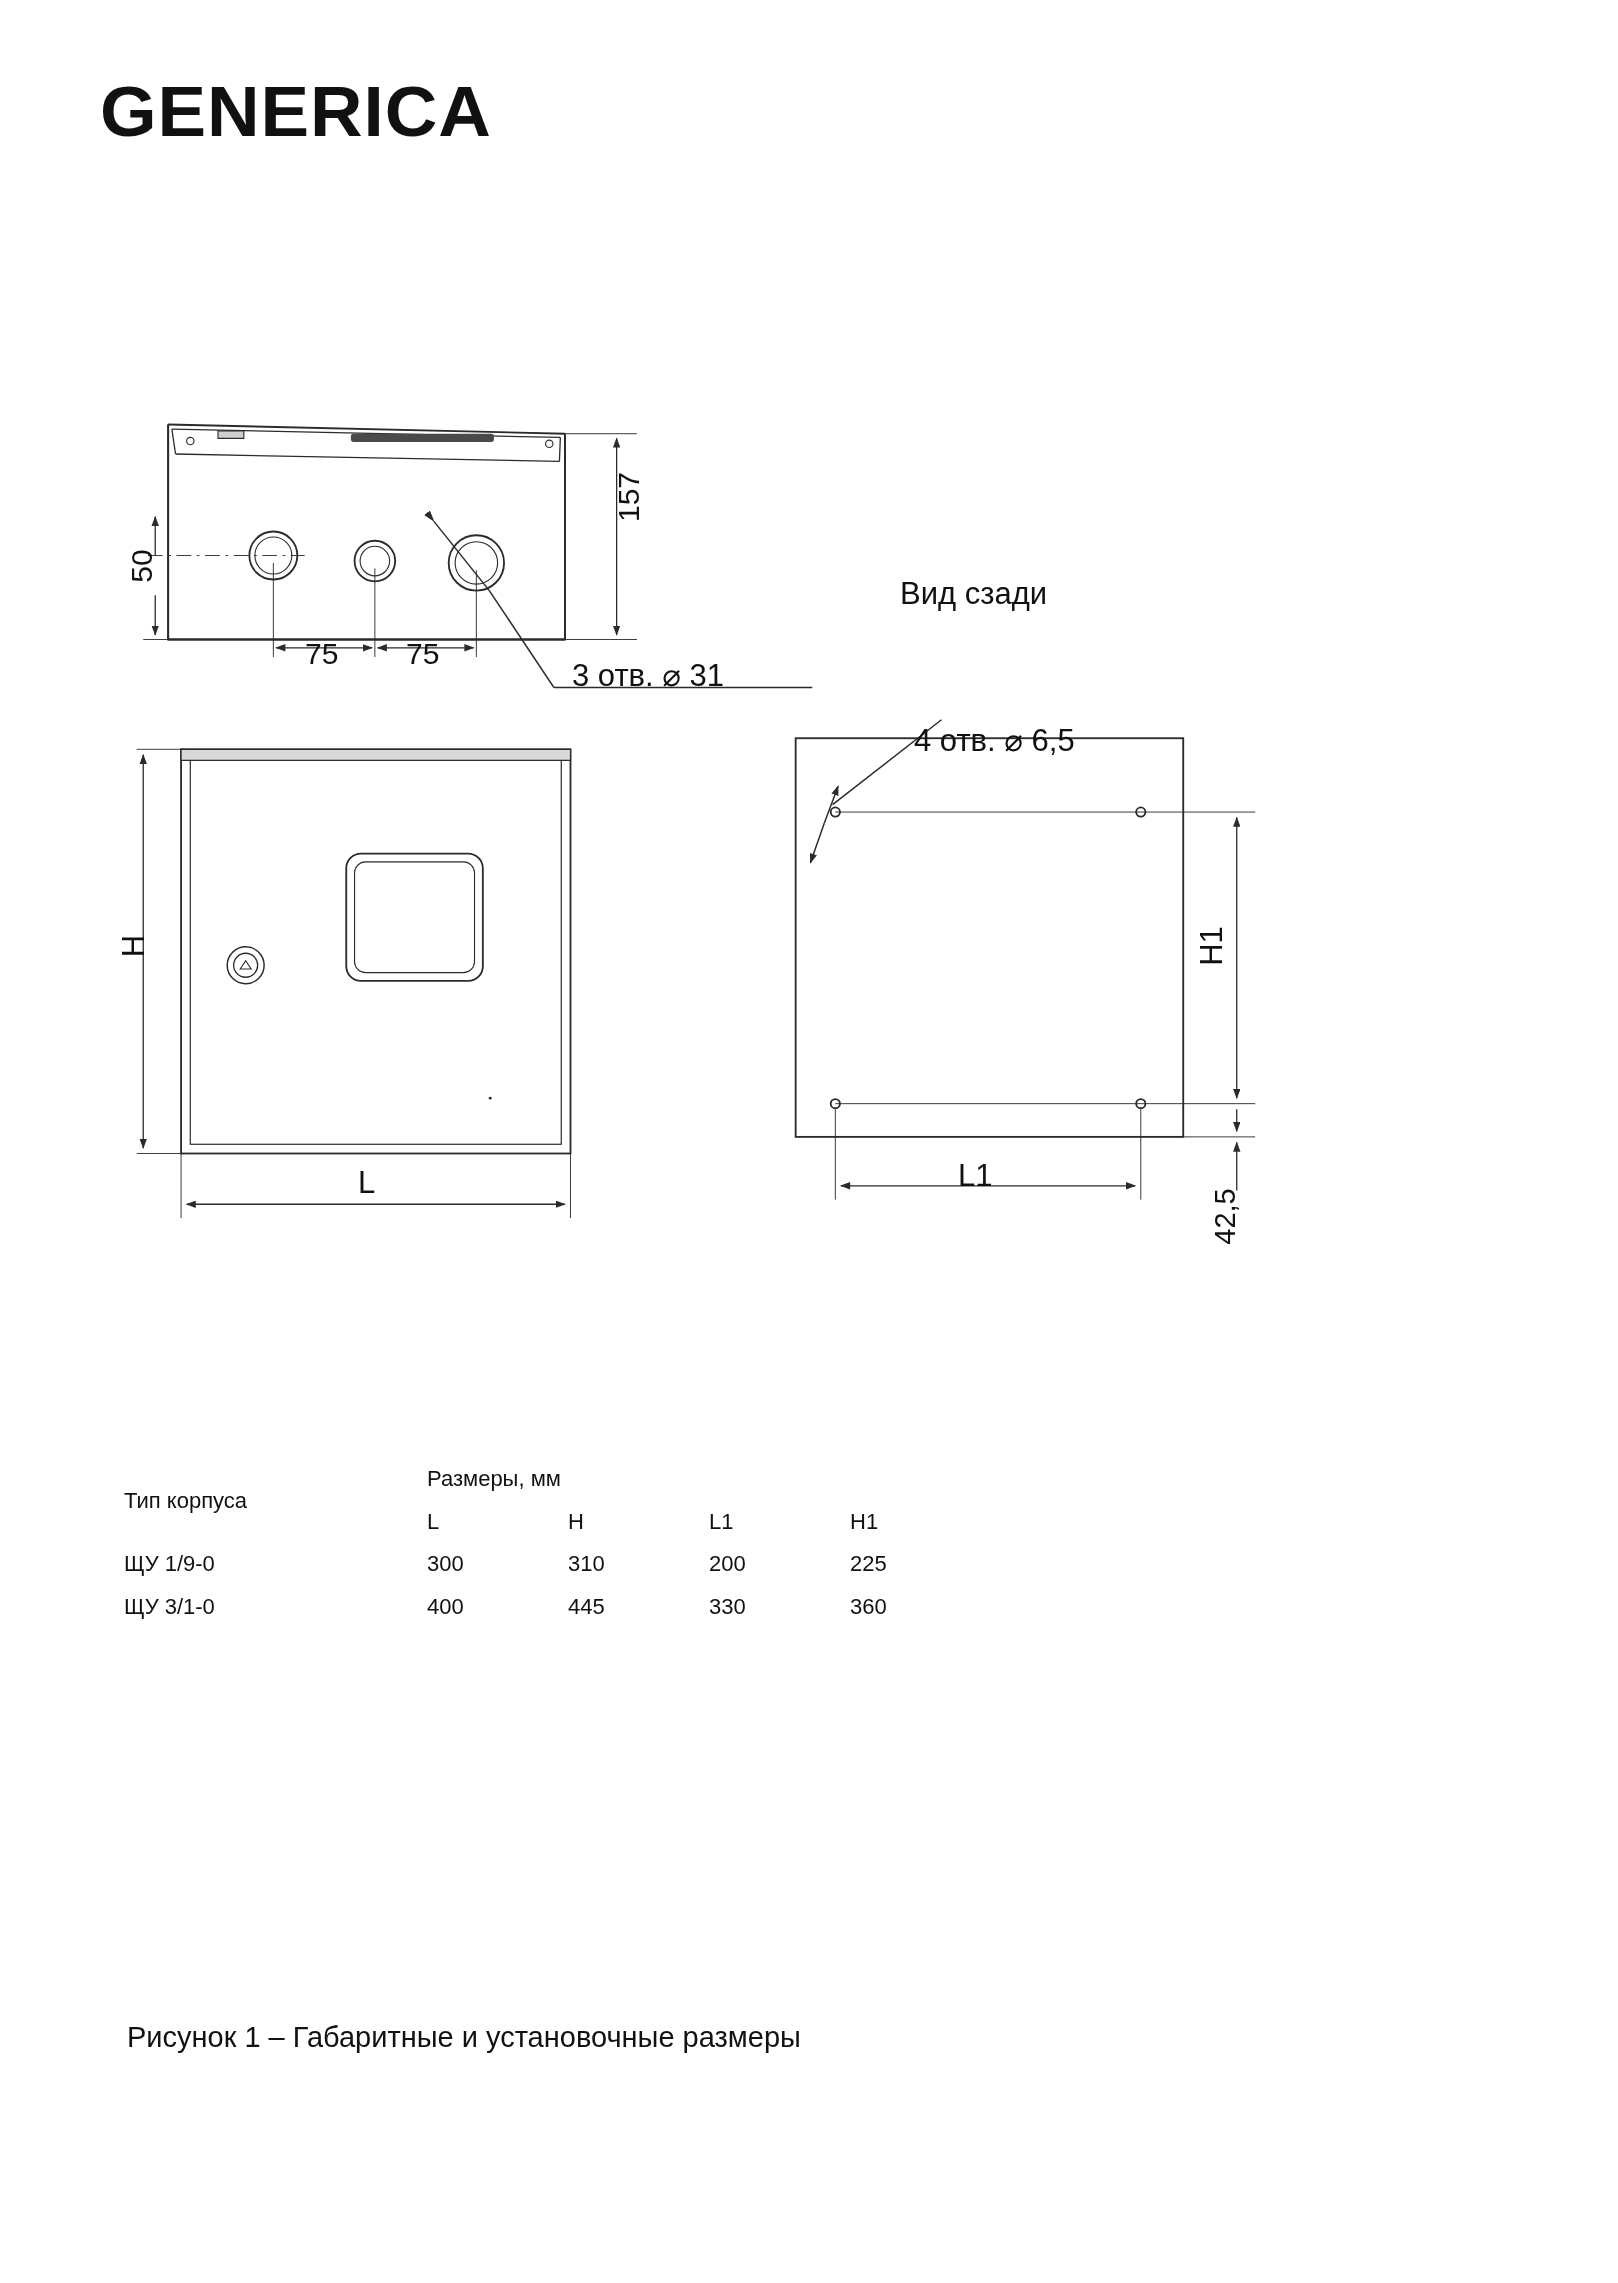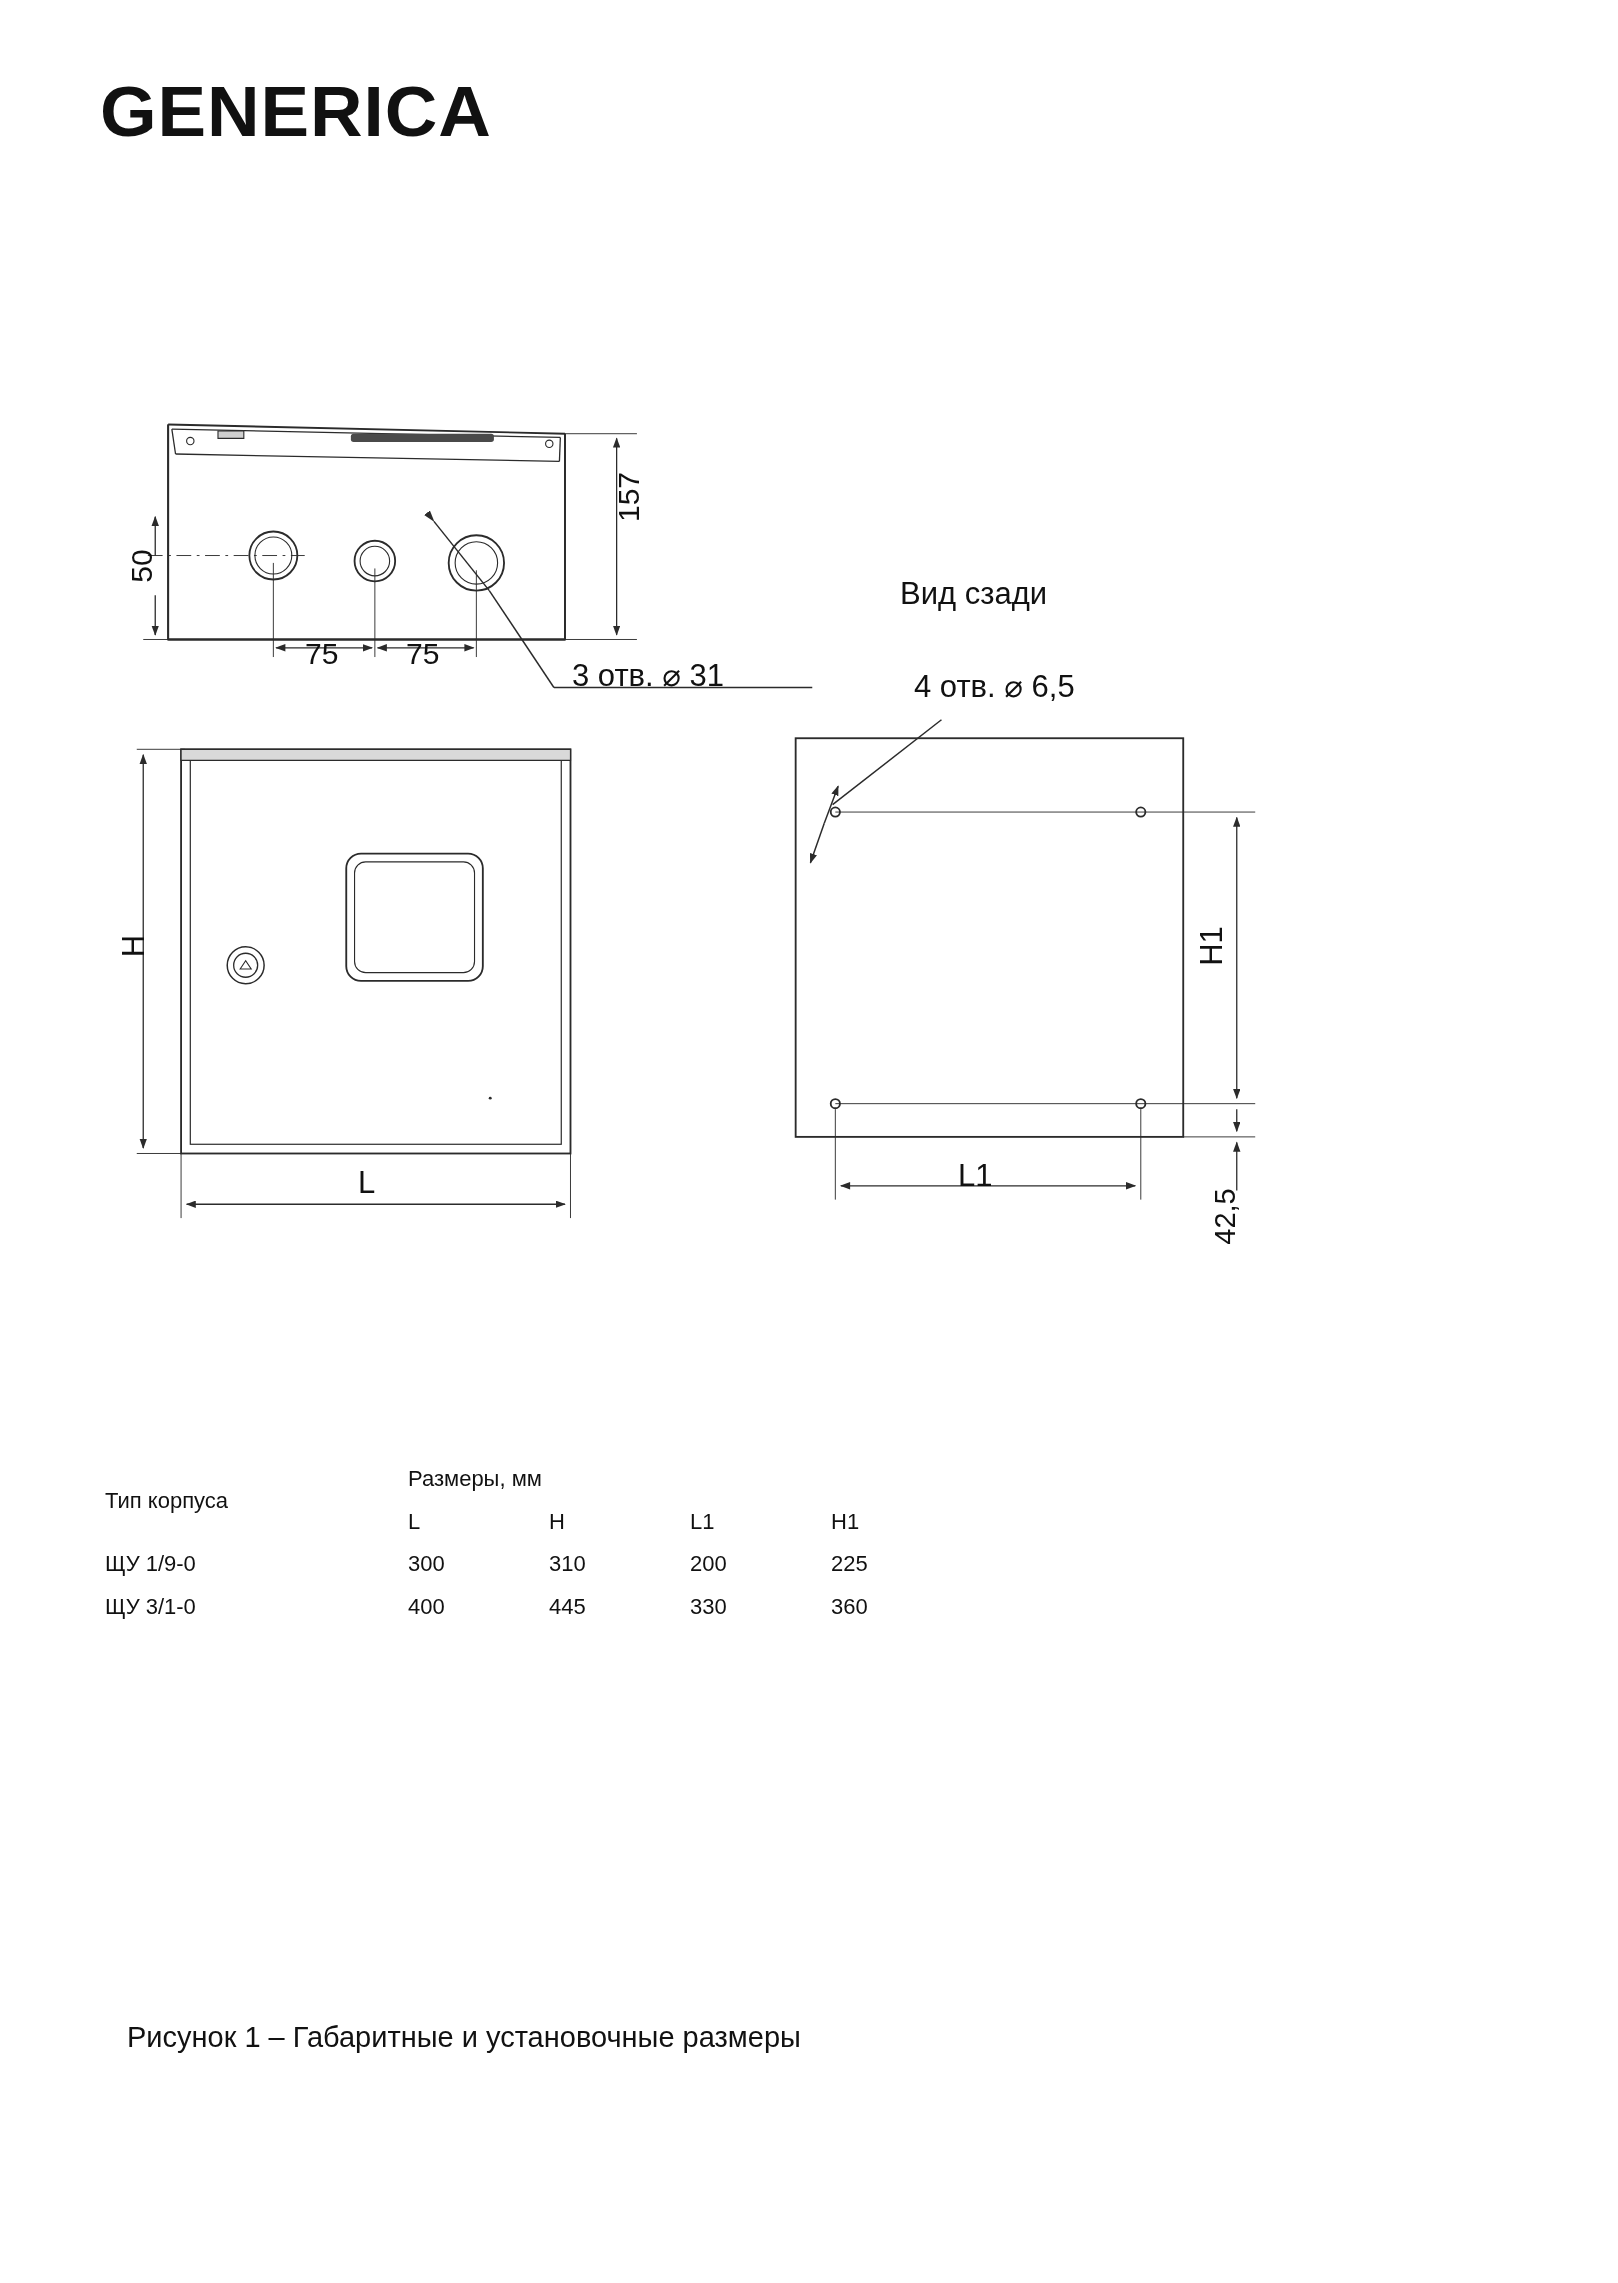--- a/index.html
+++ b/index.html
@@ -47,21 +47,21 @@
     font-family: "Liberation Sans", sans-serif;
     color: #111111;
     white-space: nowrap;
   }
   .lbl-lg { font-size: 30px; }
   .rot90 { transform: rotate(-90deg); transform-origin: center center; }
 
   
   .spec-table {
     position: absolute;
-    left: 92px;
+    left: 111px;
     top: 1458px;
     border-collapse: collapse;
     font-size: 22px;
     color: #111111;
   }
   .spec-table td, .spec-table th {
     font-weight: normal;
     text-align: left;
     vertical-align: middle;
     padding: 8.3px 13px;
@@ -227,21 +227,21 @@
 <div class="lbl lbl-lg rot90" style="left:100px; top:549px; width:83px; text-align:center;">50</div>
 
 <div class="lbl lbl-lg" style="left:305px; top:637px;">75</div>
 
 <div class="lbl lbl-lg" style="left:406px; top:637px;">75</div>
 
 <div class="lbl lbl-lg" style="left:572px; top:657px; font-size:31px;text-align:center;">3 отв.  ⌀ 31</div>
 
 <div class="lbl lbl-lg" style="left:900px; top:576px; font-size:31px;">Вид сзади</div>
 
-<div class="lbl lbl-lg" style="left:914px; top:668px; font-size:31px;">4 отв.  ⌀ 6,5</div>
+<div class="lbl lbl-lg" style="left:914px; top:722px; font-size:31px;">4 отв.  ⌀ 6,5</div>
 
 <div class="lbl lbl-lg rot90" style="left:92px; top:928px; width:83px; text-align:center; font-size:31px;">H</div>
 
 <div class="lbl lbl-lg" style="left:358px; top:1165px; font-size:31px;">L</div>
 
 <div class="lbl lbl-lg rot90" style="left:1170px; top:928px; width:83px; text-align:center; font-size:31px;">H1</div>
 
 <div class="lbl lbl-lg" style="left:958px; top:1158px; font-size:31px;">L1</div>
 
 <div class="lbl lbl-lg rot90" style="left:1170px; top:1200px; width:111px; text-align:center; font-size:29px;">42,5</div>

